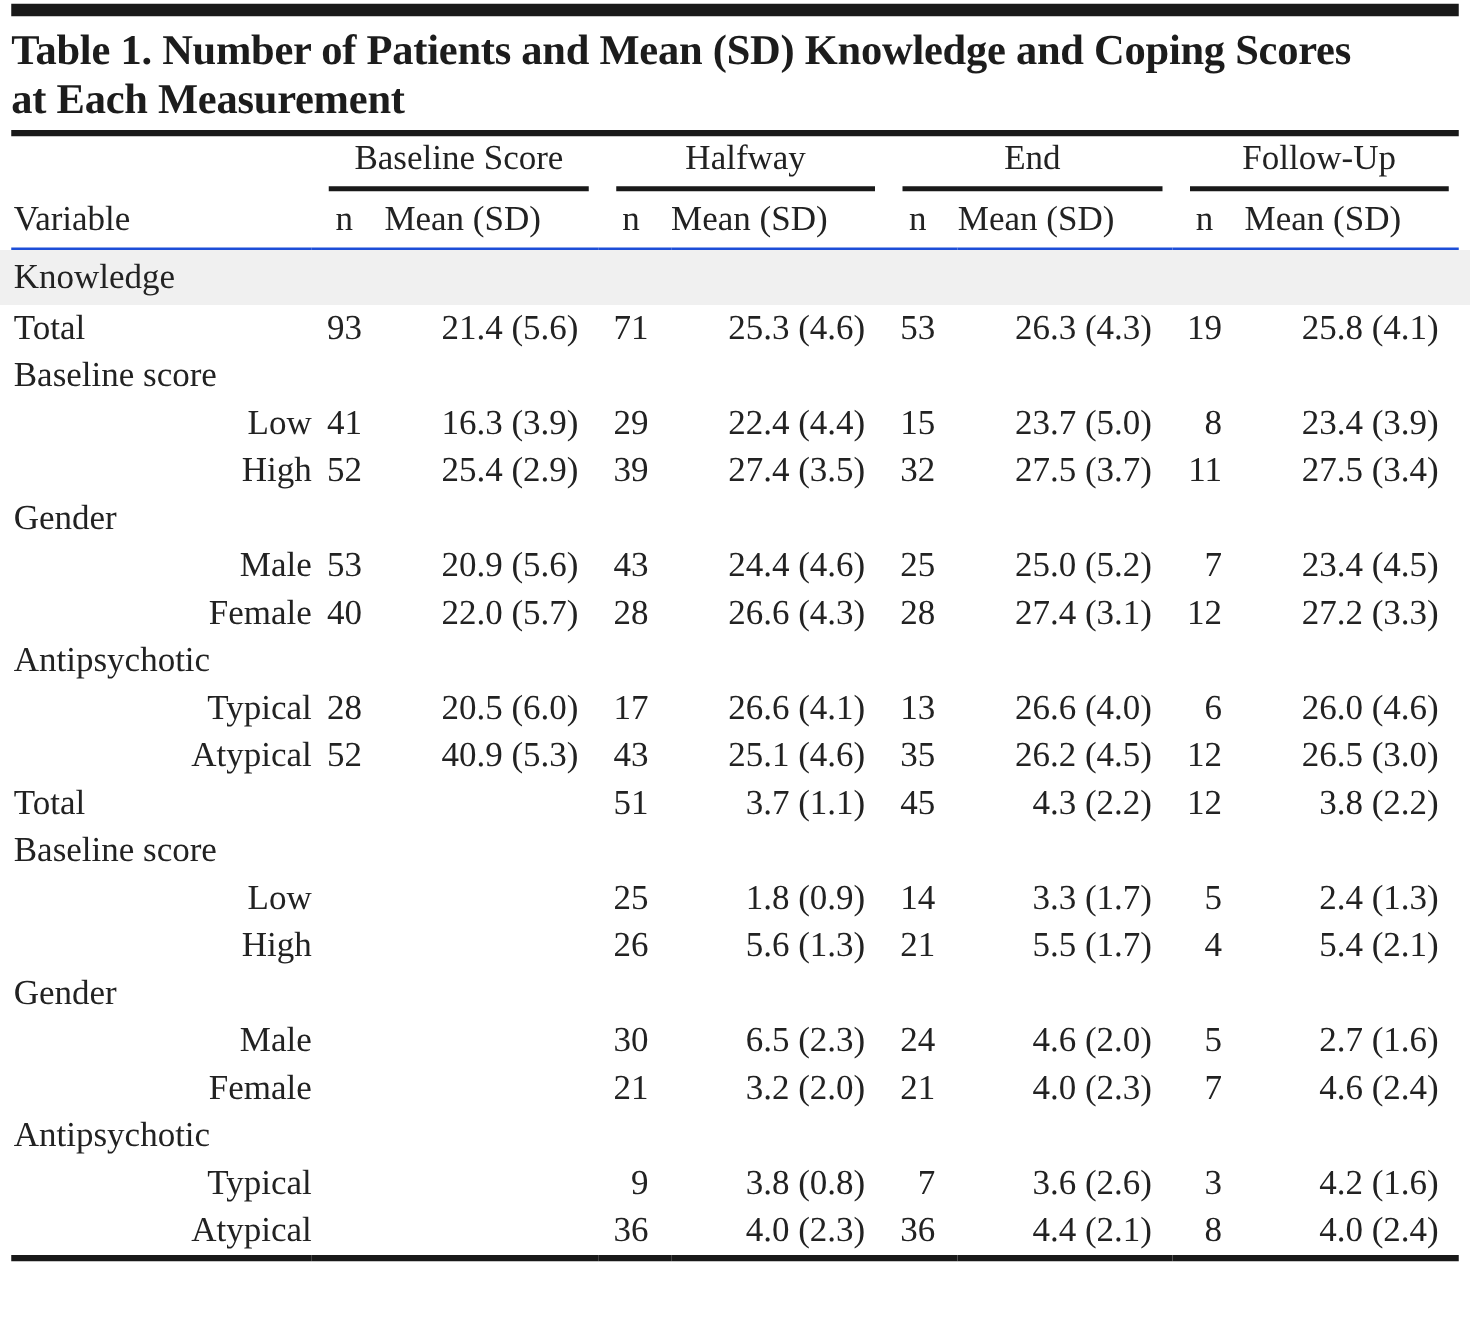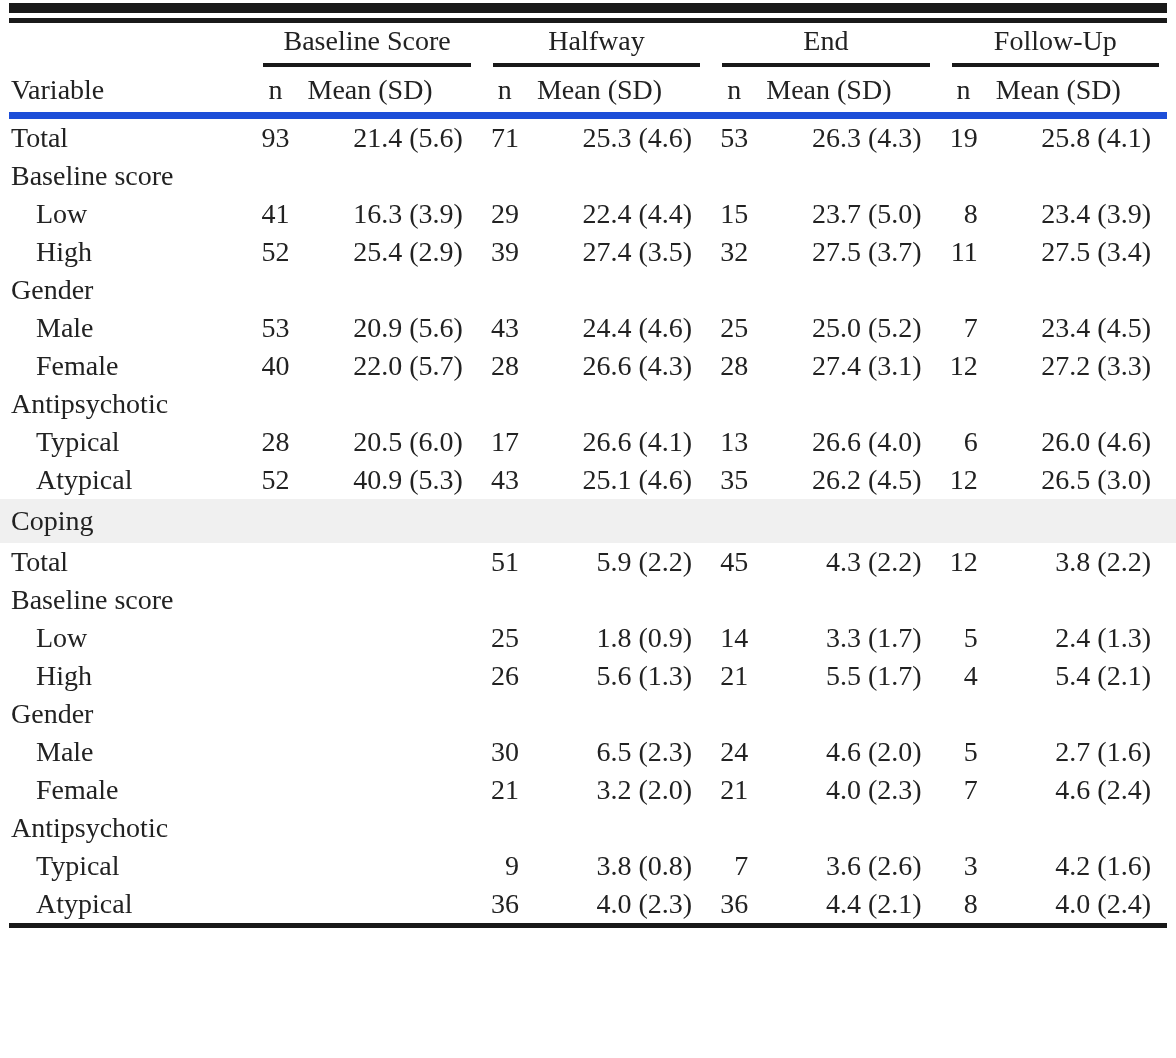--- a/index.html
+++ b/index.html
@@ -37,21 +37,21 @@
 
   tr.grp th { height: 44px; vertical-align: bottom; padding: 0; }
   tr.grp .gi {
     border-bottom: 4px solid #191919;
     padding-bottom: 6px;
     margin: 0 8px 0 14px;
     text-align: center;
     white-space: nowrap;
   }
 
-  tr.sub th { height: 39px; vertical-align: bottom; padding: 0 0 6px 0; border-bottom: 7px solid #1d4ed8; }
+  tr.sub th { height: 39px; vertical-align: bottom; padding: 0 0 6px 0; border-bottom: 2px solid #1d4ed8; }
   tr.sub .varh { text-align: left; padding-left: 2px; }
   tr.sub .nh { text-align: center; padding-right: 6px; }
   tr.sub .mh { text-align: left; }
 
   tbody td { font-size: 28px; height: 38px; padding: 0; vertical-align: middle; }
 
   tr.band td {
     height: 44px;
     background: #f0f0f0;
     padding-left: 2px;
@@ -60,31 +60,35 @@
   }
   tr.band td::before {
     content: "";
     position: absolute;
     left: -9px; right: -9px; top: 0; bottom: 0;
     background: #f0f0f0;
     z-index: -1;
   }
 
   td.vl { text-align: left; padding-left: 2px; white-space: nowrap; }
-  td.vl.in { padding-left: 27px; }
+  td.vl.in { padding-left: 27px; text-align: right; }
   td.n { text-align: right; padding-right: 18px; }
   td.m { text-align: right; padding-right: 16px; white-space: nowrap; }
 </style>
 </head>
 <body>
 
 <div class="page">
 
   <div class="top-bar"></div>
 
+  <h1 class="title">
+    <span class="tl">Table 1. Number of Patients and Mean (SD) Knowledge and Coping Scores</span>
+    <span class="tl">at Each Measurement</span>
+  </h1>
 
   <div class="title-rule"></div>
 
   <table class="tbl">
     <colgroup>
       <col class="c-var">
       <col class="c-n">
         <col class="c-m">
       <col class="c-n">
         <col class="c-m">
@@ -115,20 +119,23 @@
         <th class="mh">Mean (SD)</th>
         <th class="nh">n</th>
         <th class="mh">Mean (SD)</th>
         <th class="nh">n</th>
         <th class="mh">Mean (SD)</th>
         <th class="nh">n</th>
         <th class="mh">Mean (SD)</th>
       </tr>
     </thead>
     <tbody id="tbody">
+        <tr class="band">
+          <td colspan="9">Knowledge</td>
+        </tr>
         <tr>
           <td class="vl">Total</td>
           <td class="n">93</td>
           <td class="m">21.4 (5.6)</td>
           <td class="n">71</td>
           <td class="m">25.3 (4.6)</td>
           <td class="n">53</td>
           <td class="m">26.3 (4.3)</td>
           <td class="n">19</td>
           <td class="m">25.8 (4.1)</td>
@@ -225,29 +232,26 @@
           <td class="vl in">Atypical</td>
           <td class="n">52</td>
           <td class="m">40.9 (5.3)</td>
           <td class="n">43</td>
           <td class="m">25.1 (4.6)</td>
           <td class="n">35</td>
           <td class="m">26.2 (4.5)</td>
           <td class="n">12</td>
           <td class="m">26.5 (3.0)</td>
         </tr>
-        <tr class="band">
-          <td colspan="9">Coping</td>
-        </tr>
         <tr>
           <td class="vl">Total</td>
           <td class="n"></td>
           <td class="m"></td>
           <td class="n">51</td>
-          <td class="m">5.9 (2.2)</td>
+          <td class="m">3.7 (1.1)</td>
           <td class="n">45</td>
           <td class="m">4.3 (2.2)</td>
           <td class="n">12</td>
           <td class="m">3.8 (2.2)</td>
         </tr>
         <tr>
           <td class="vl">Baseline score</td>
           <td class="n"></td>
           <td class="m"></td>
           <td class="n"></td>

